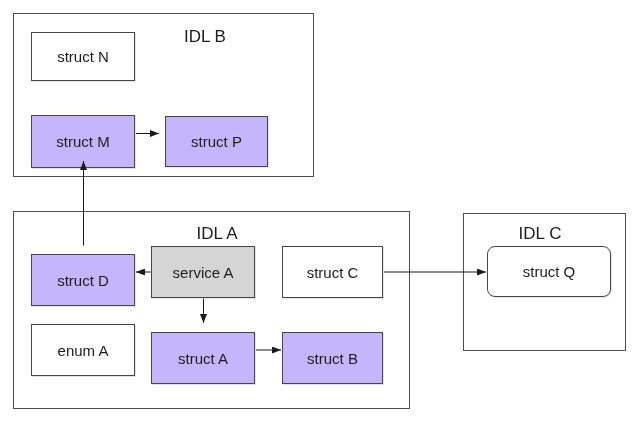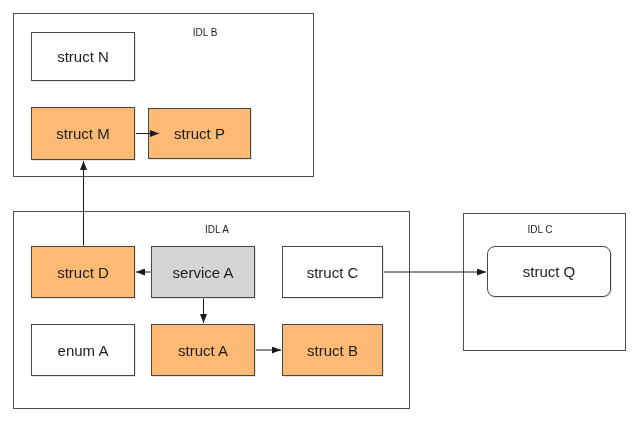--- a/index.html
+++ b/index.html
@@ -20,21 +20,21 @@
   
   .cluster {
     position: absolute;
     border: 1px solid #4f4f4f;
     background: #ffffff;
     z-index: 1;
   }
   .cluster-label {
     position: absolute;
     transform: translateX(-50%);
-    font-size: 10px;
+    font-size: 17px;
     color: #1d1d1d;
     white-space: nowrap;
   }
   .c-idlB { left: 13px; top: 13px;  width: 301px; height: 164px; }
   .c-idlA { left: 13px; top: 211px; width: 397px; height: 198px; }
   .c-idlC { left: 463px; top: 213px; width: 163px; height: 138px; }
   .c-idlB .cluster-label { left: 191px; top: 13px; }
   .c-idlA .cluster-label { left: 198px; top: 12px; padding-left: 10px; }
   .c-idlC .cluster-label { left: 76px;  top: 10px; }
 
@@ -44,26 +44,26 @@
     border: 1px solid #464646;
     display: flex;
     align-items: center;
     justify-content: center;
     font-size: 15px;
     color: #1d1d1d;
     z-index: 2;
     box-shadow: 1px 1px 0 rgba(0,0,0,0.10);
   }
   .fill-white   { background: #ffffff; }
-  .fill-light   { background: #fdba74; }
+  .fill-light   { background: #c4b5fd; margin-top: 8px; }
   .fill-service { background: #d5d5d5; }
 
   .n-structN  { left: 31px;  top: 32px;  width: 104px; height: 49px; }
   .n-structM  { left: 31px;  top: 107px; width: 104px; height: 53px; }
-  .n-structP  { left: 148px; top: 108px; width: 103px; height: 51px; }
+  .n-structP  { left: 165px; top: 108px; width: 103px; height: 51px; }
   .n-structD  { left: 31px;  top: 246px; width: 104px; height: 52px; justify-content: center; }
   .n-serviceA { left: 151px; top: 246px; width: 104px; height: 52px; }
   .n-structC  { left: 282px; top: 246px; width: 101px; height: 52px; }
   .n-enumA    { left: 31px;  top: 324px; width: 104px; height: 52px; }
   .n-structA  { left: 151px; top: 324px; width: 104px; height: 52px; }
   .n-structB  { left: 282px; top: 324px; width: 101px; height: 52px; }
   .n-structQ  { left: 487px; top: 246px; width: 124px; height: 51px; border-radius: 8px; }
 
   
   .edges {

